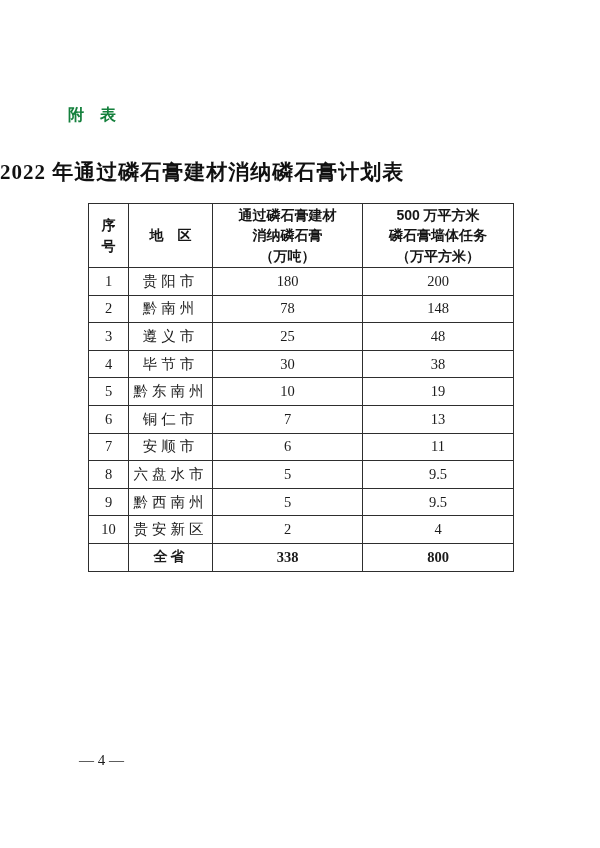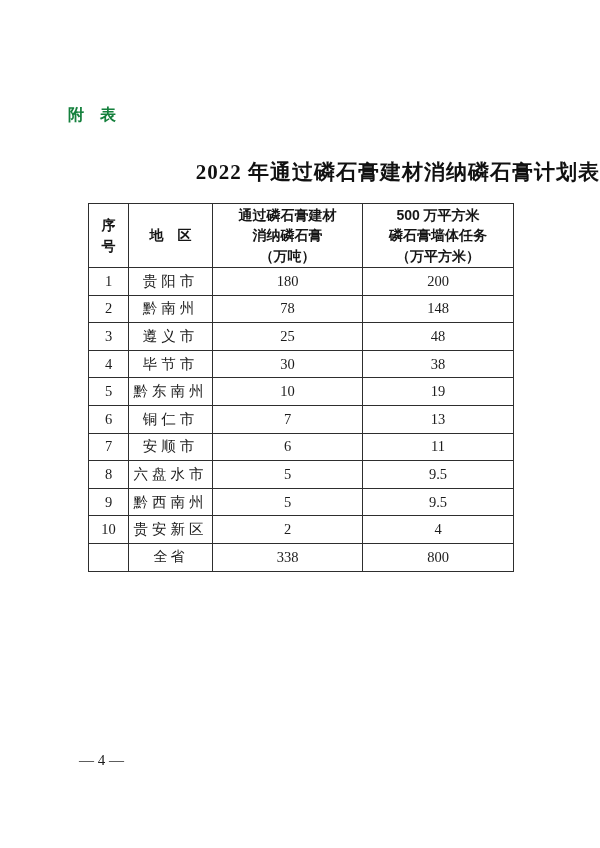--- a/index.html
+++ b/index.html
@@ -20,21 +20,21 @@
     font-weight: 700;
     font-family: "Liberation Sans", "DejaVu Sans", sans-serif;
     color: #15803d;
     white-space: pre;
   }
   .doc-title {
     position: absolute;
     left: 0;
     top: 158px;
     width: 600px;
-    text-align: right;
+    text-align: left;
     font-size: 21px;
     font-weight: 700;
     letter-spacing: 1px;
     color: #111111;
   }
   .table-wrap {
     position: absolute;
     left: 88px;
     top: 203px;
   }
@@ -66,21 +66,21 @@
   tr.data-row td,
   tr.total-row td {
     height: 27.6px;
     font-size: 14.5px;
   }
   td.c-region {
     font-size: 13.5px;
     letter-spacing: 4px;
   }
   tr.total-row td {
-    font-weight: 400;
+    font-weight: 700;
   }
   tr.total-row td.c-region {
     font-size: 14px;
     letter-spacing: 3px;
     font-family: "Liberation Sans", "DejaVu Sans", sans-serif;
   }
   .page-number {
     position: absolute;
     left: 79px;
     top: 752px;

